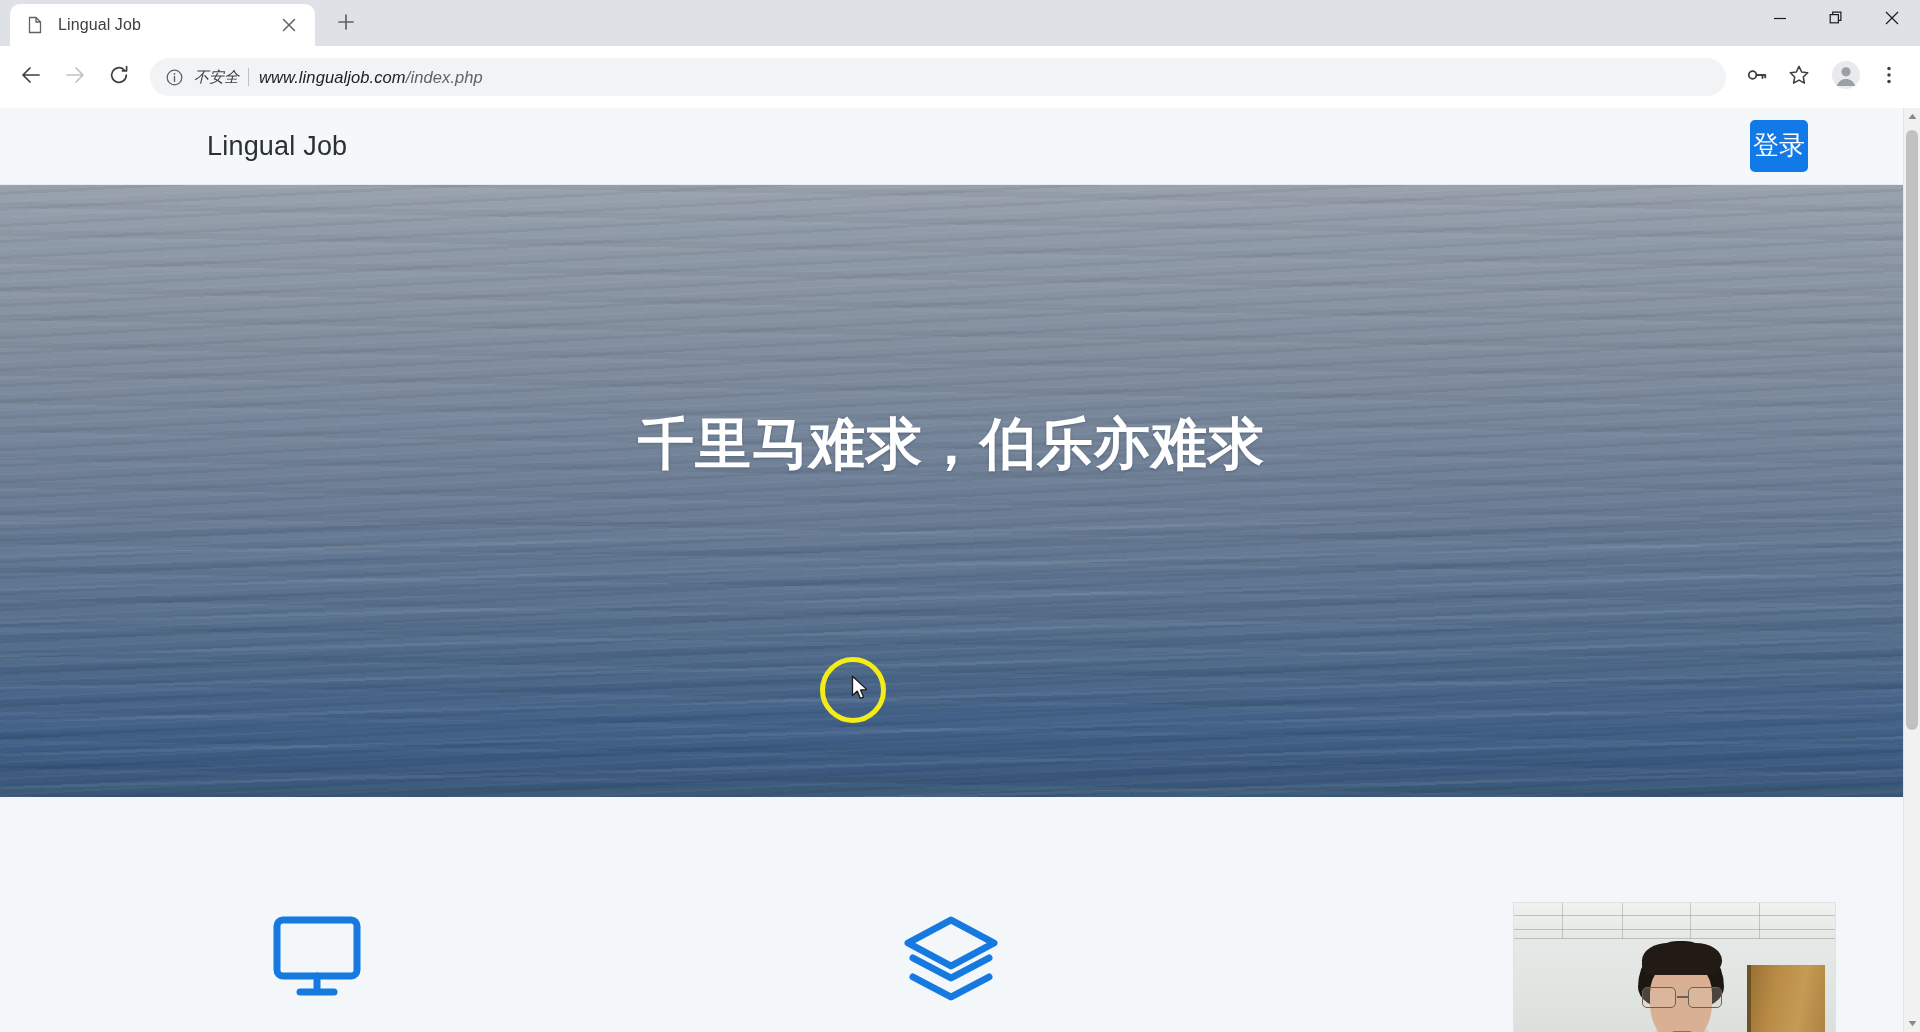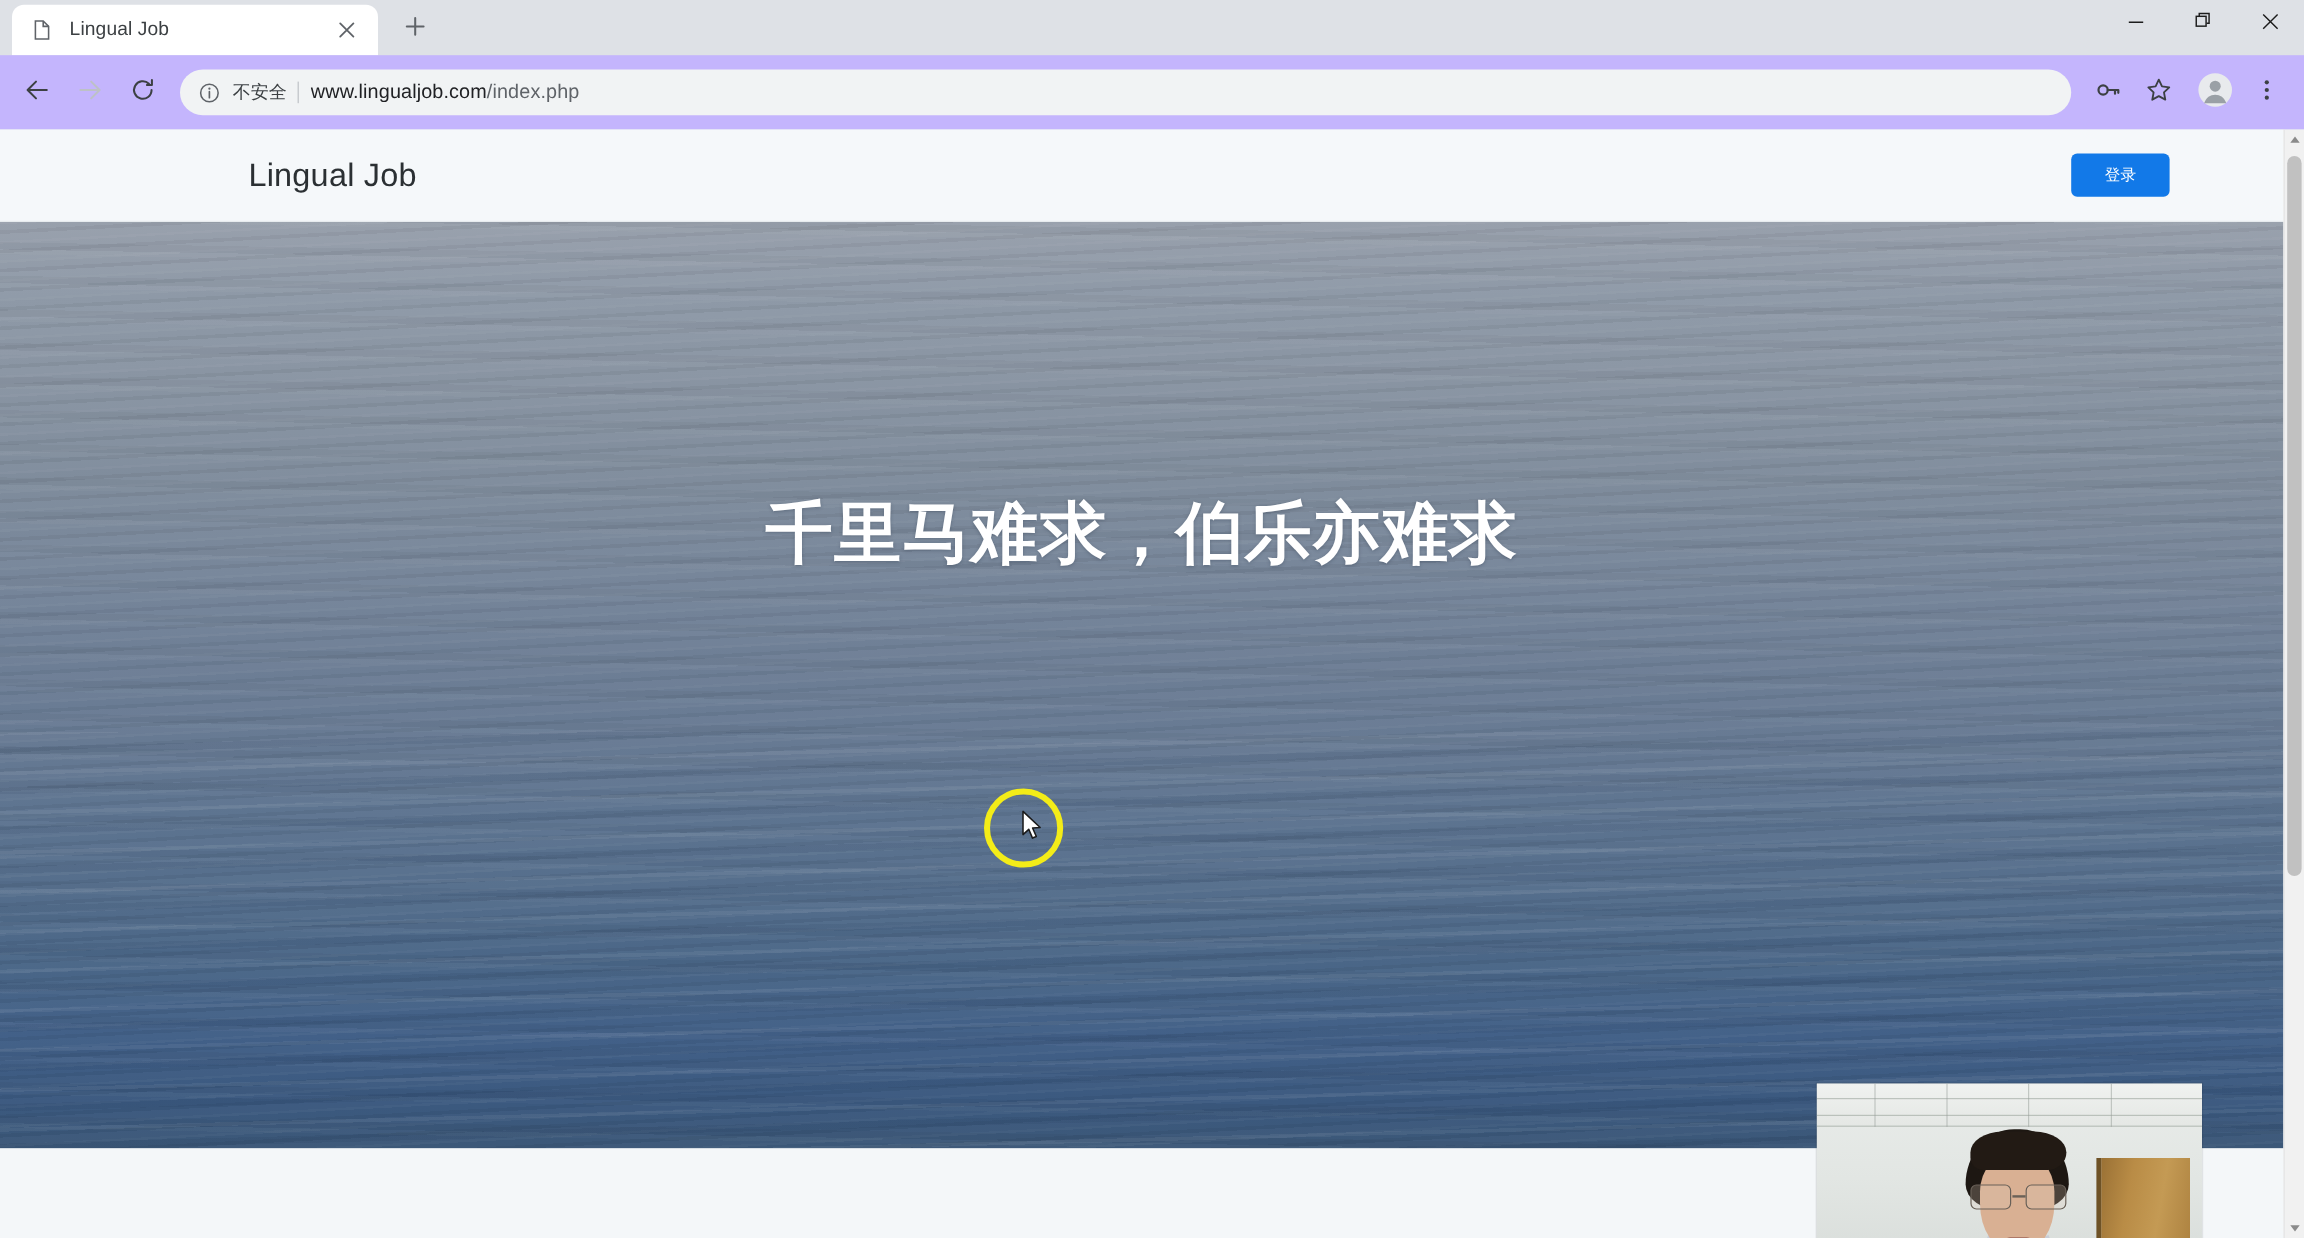--- a/index.html
+++ b/index.html
@@ -74,25 +74,26 @@
     display: flex;
   }
   .winbtn {
     width: 56px; height: 40px;
     display: flex; align-items: center; justify-content: center;
   }
 
   
   .toolbar {
     height: 62px;
-    background: #c4b5fd;
+    background: #ffffff;
     display: flex; align-items: center;
     padding: 0 12px;
     flex: 0 0 62px;
     position: relative;
+    font-style: italic;
   }
   .navbtn {
     width: 38px; height: 38px;
     border-radius: 50%;
     display: flex; align-items: center; justify-content: center;
     margin-right: 6px;
     flex: 0 0 38px;
   }
   .omnibox {
     flex: 1 1 auto;
@@ -169,33 +170,33 @@
     font-size: 27px;
     color: #2b3033;
     font-weight: 400;
     margin-left: 207px;
     letter-spacing: 0.2px;
   }
   .nav-spacer { flex: 1 1 auto; }
   .login-btn {
     background: #1279e8;
     color: #ffffff;
-    font-size: 13px;
-    padding: 11px 28px;
+    font-size: 26px;
+    padding: 11px 3px;
     border: none;
     border-radius: 5px;
     cursor: pointer;
     line-height: 1.15;
     font-family: "Liberation Sans", sans-serif;
     margin-right: 47px;
   }
 
   
   .hero {
-    height: 772px;
+    height: 612px;
     position: relative;
     overflow: hidden;
     background:
       linear-gradient(180deg,
         #98a0ac 0%,
         #8e99a7 8%,
         #8a95a3 16%,
         #7f8c9c 28%,
         #77869a 38%,
         #6d7e95 48%,

